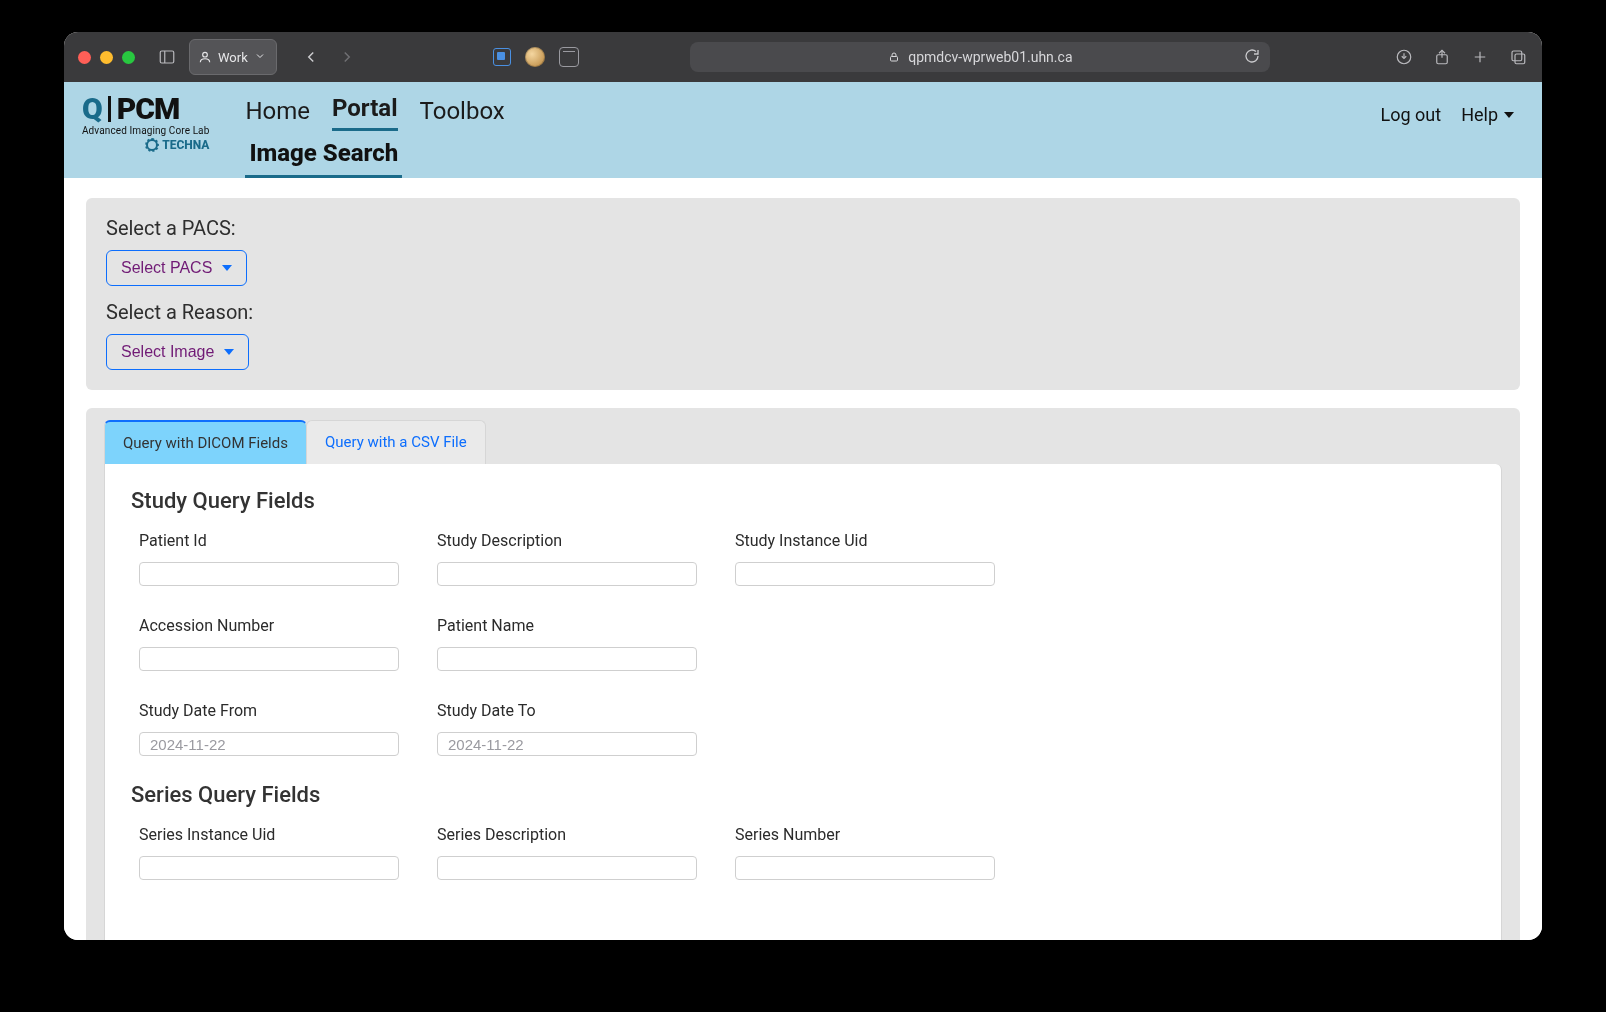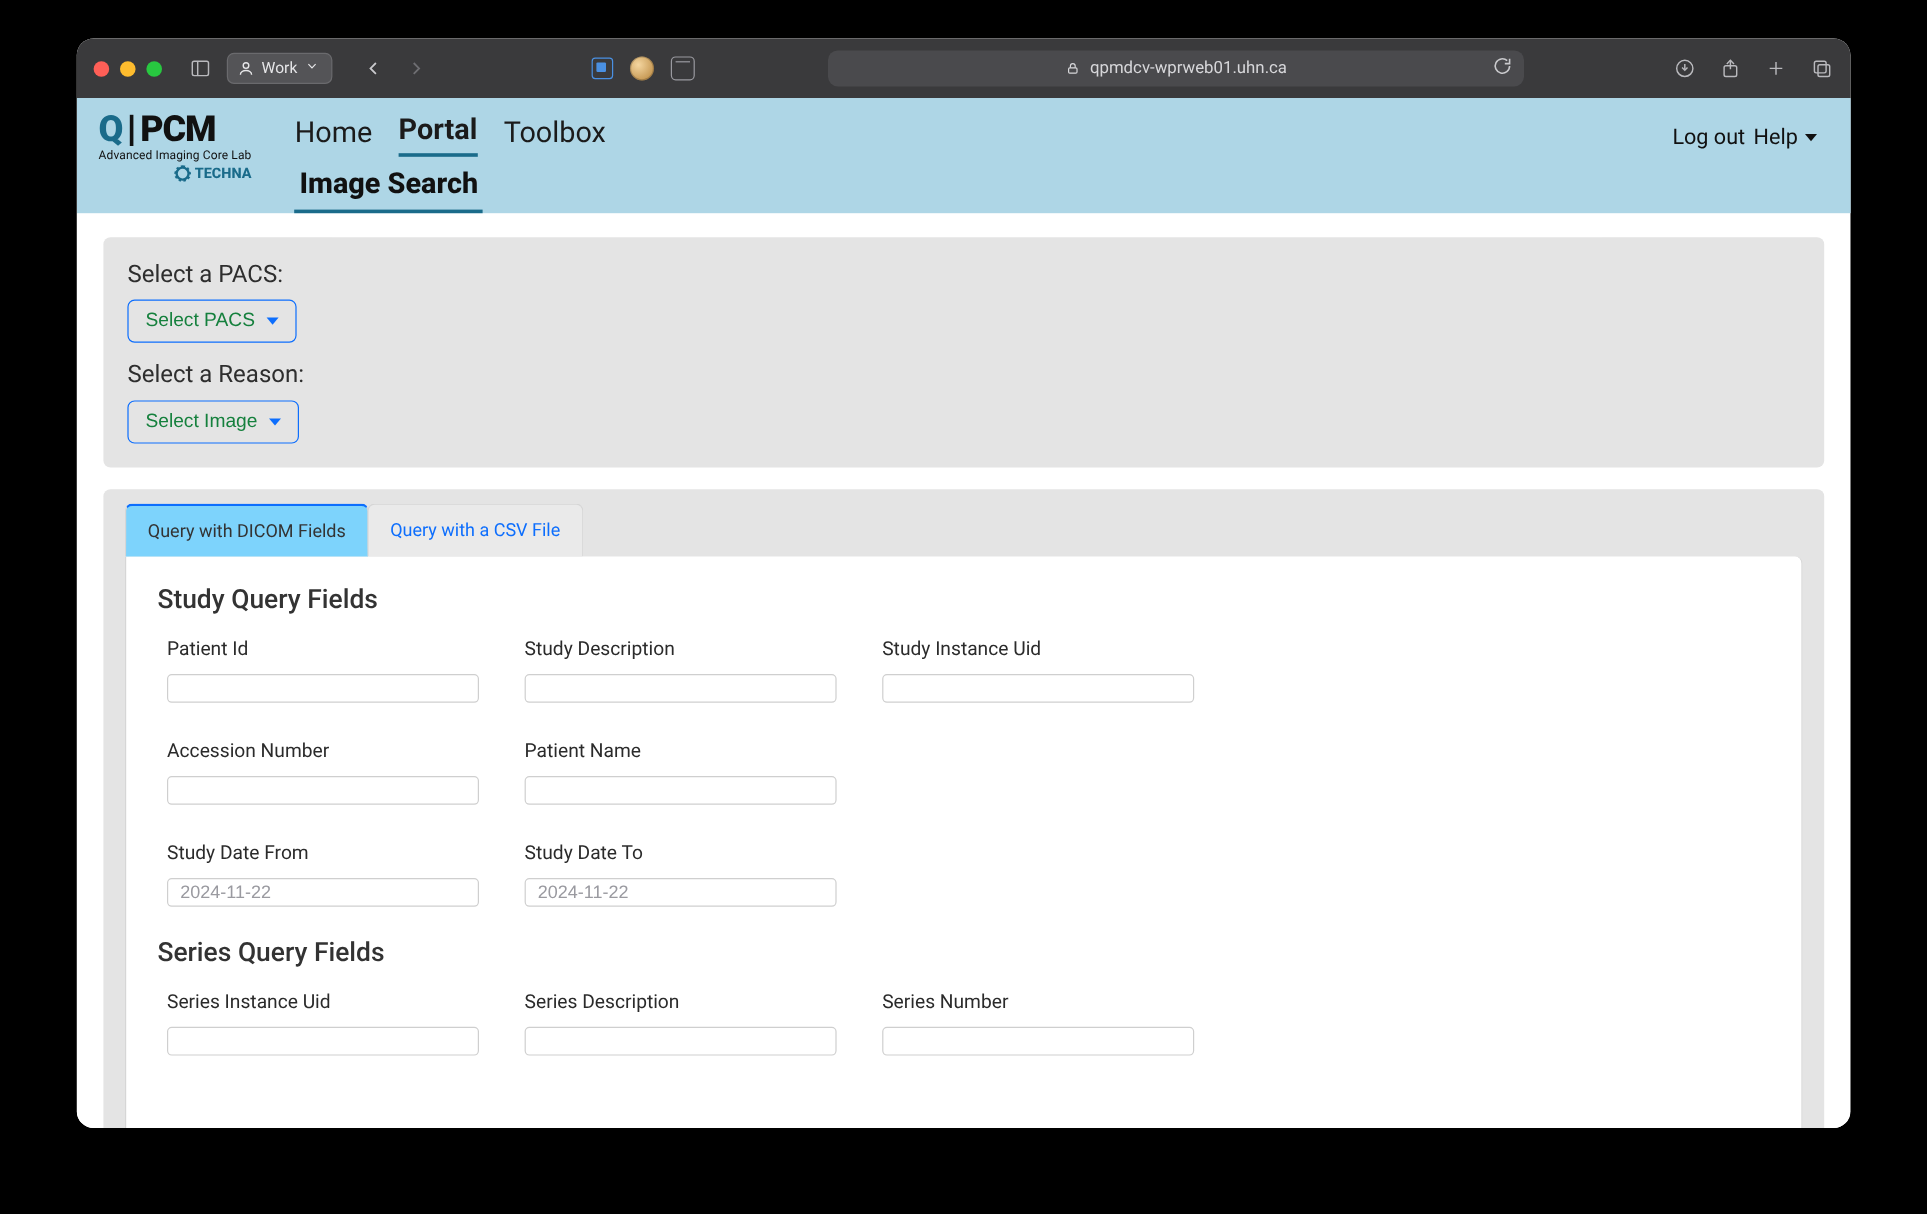--- a/index.html
+++ b/index.html
@@ -32,21 +32,21 @@
   .dot.red { background: #ff5f57; }
   .dot.yellow { background: #febc2e; }
   .dot.green { background: #28c840; }
 
   .tb-icon { width: 20px; height: 20px; display: inline-flex; align-items: center; justify-content: center; color: #b9b9bd; }
   .tb-icon svg { width: 18px; height: 18px; stroke: currentColor; fill: none; stroke-width: 1.6; }
 
   .profile-pill {
     display: flex; align-items: center; gap: 6px;
     background: #545457; border: 1px solid #6a6a6d;
-    border-radius: 6px; height: 26px; padding: 0 10px 0 8px;
+    border-radius: 6px; height: 36px; padding: 0 10px 0 8px;
     color: #e6e6e8; font-size: 13px;
   }
   .profile-pill .p-icon { width: 14px; height: 14px; display:inline-flex; align-items:center; justify-content:center; }
 
   .nav-arrows { display: flex; gap: 8px; margin-left: 8px; }
   .nav-btn { width: 28px; height: 26px; border-radius: 6px; display:flex; align-items:center; justify-content:center; color:#c9c9cc; }
   .nav-btn.disabled { color:#6e6e72; }
 
   .addr-center { flex: 1; display: flex; align-items: flex-end; justify-content: center; }
   .addr-bar {
@@ -91,35 +91,35 @@
   .logo-techna .gear:before{ content:""; position:absolute; inset:-3px; border:2px dotted #1a6b8a; border-radius:50%; }
 
   .nav-col { display:flex; flex-direction:column; gap:4px; padding-top:4px; }
   .nav-row1 { display:flex; gap:22px; align-items:flex-end; }
   .nav-link { font-size:24px; color:#1b1b1b; text-decoration:none; padding-bottom:6px; }
   .nav-link.bold { font-weight:700; }
   .nav-link.active { font-weight:700; border-bottom:3px solid #1a6b8a; }
   .nav-row2 { display:flex; }
   .nav-sub { font-size:24px; font-weight:800; color:#111; padding:4px 4px 8px; border-bottom:3px solid #1a6b8a; }
 
-  .header-right { margin-left:auto; display:flex; gap:7px; align-items:center; font-size:18px; color:#111; padding-top:14px; padding-right:10px;}
+  .header-right { margin-left:auto; display:flex; gap:20px; align-items:center; font-size:18px; color:#111; padding-top:14px; padding-right:10px;}
   .help-drop { display:flex; align-items:center; gap:6px; }
   .caret { width:0; height:0; border-left:5px solid transparent; border-right:5px solid transparent; border-top:6px solid #111; }
 
   
   .content-wrap { padding: 20px 22px 40px; }
   .panel {
     background: #e4e4e4; border-radius: 6px; padding: 16px 20px 20px;
   }
   .panel + .panel-gap { height: 18px; }
 
   .sec-label { font-size:20px; color:#2e2e2e; margin-bottom:10px; margin-top:2px; }
   .btn-outline {
     display:inline-flex; align-items:center; gap:10px;
-    border:1px solid #0d6efd; color:#15803d; background:#fff0;
+    border:1px solid #0d6efd; color:#701a75; background:#fff0;
     background:#f9fbff00;
     padding: 8px 14px; border-radius:6px; font-size:16px;
     cursor:pointer; background:#fff0;
   }
   .btn-outline { background: #ffffff00; }
   .btn-outline { background: transparent; }
   .caret-blue { width:0;height:0;border-left:5px solid transparent;border-right:5px solid transparent;border-top:6px solid #0d6efd; }
 
   
   .tabs-panel { background:#e4e4e4; border-radius:6px; padding: 0; overflow:hidden; }

